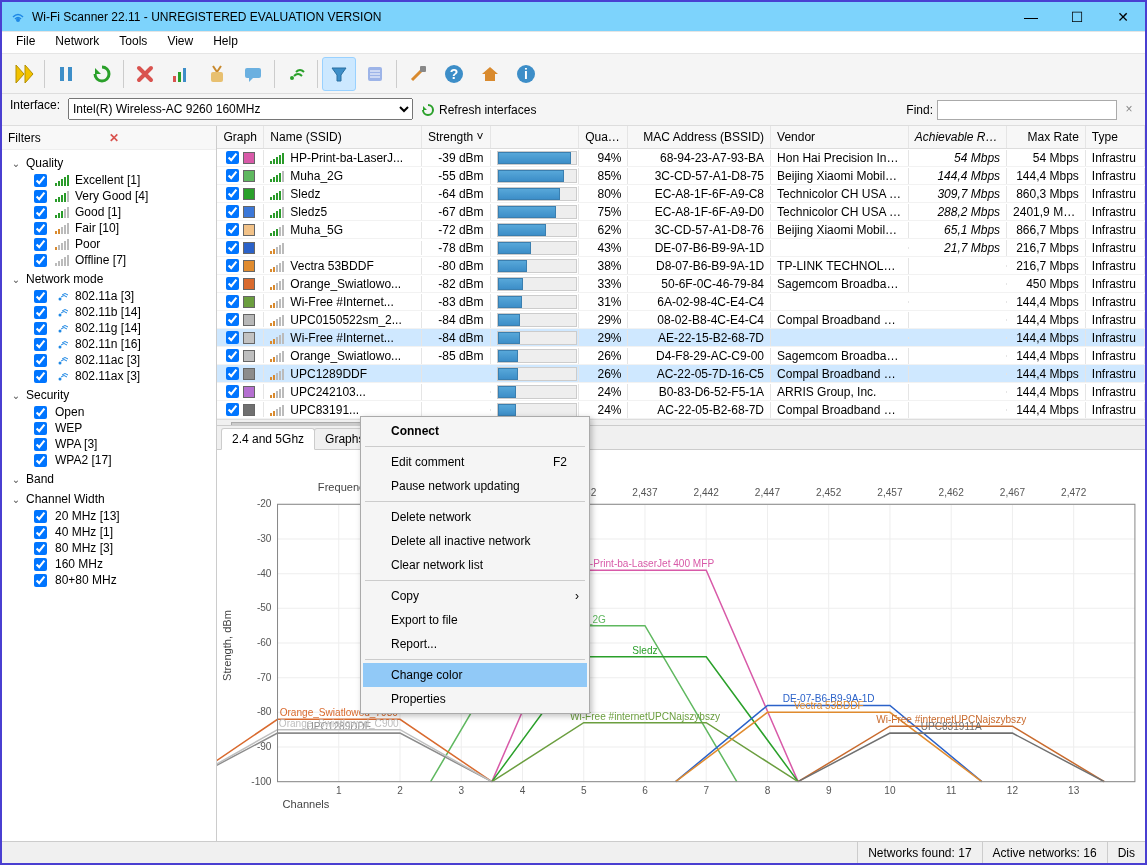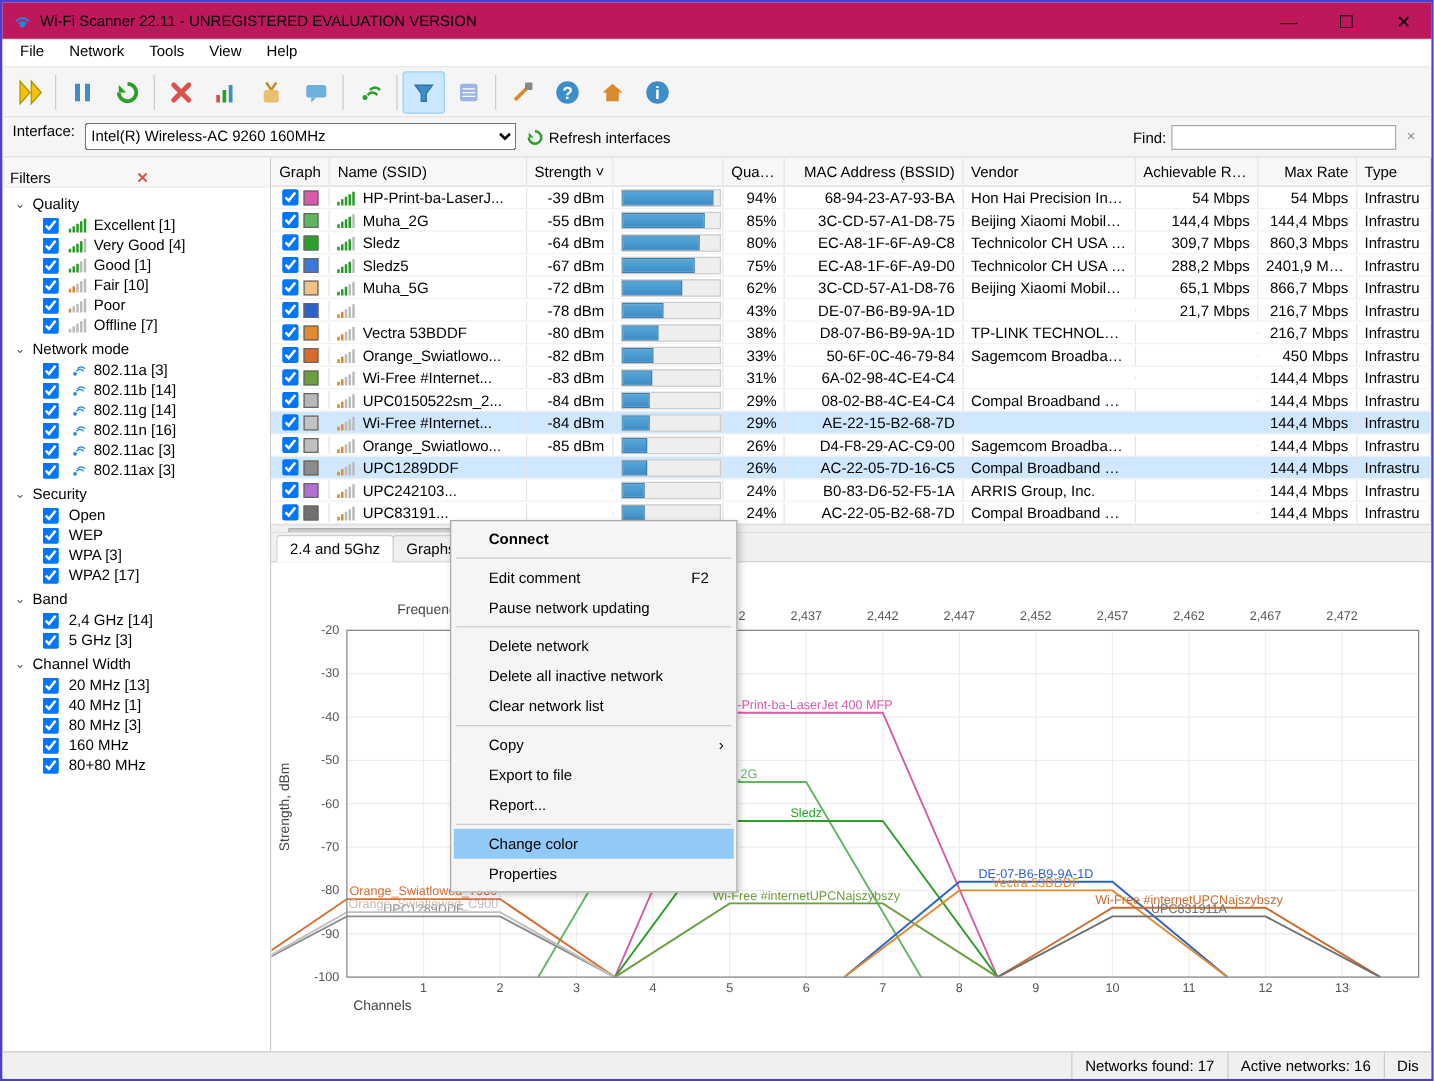--- a/index.html
+++ b/index.html
@@ -1,18 +1,18 @@
 <!DOCTYPE html>
 <html><head>
 <meta charset="utf-8">
 <style>
 * { box-sizing: border-box; margin: 0; padding: 0; font-family: "Segoe UI", Tahoma, sans-serif; }
 body { background: #fff; font-size: 12px; color: #000; overflow: hidden; }
 .window { border: 2px solid #4a3fd1; width: 1147px; height: 865px; display: flex; flex-direction: column; background: #f0f0f0; }
-.titlebar { background: #be185d; height: 30px; display: flex; align-items: center; padding: 0 8px; border-bottom: 1px solid #e5e5e5; }
+.titlebar { background: #7dd3fc; height: 30px; display: flex; align-items: center; padding: 0 8px; border-bottom: 1px solid #e5e5e5; }
 .titlebar-icon { width: 16px; height: 16px; margin-right: 6px; }
 .titlebar-title { flex: 1; font-size: 12px; }
 .titlebar-btns { display: flex; gap: 18px; }
 .titlebar-btn { width: 28px; height: 20px; display: flex; align-items: center; justify-content: center; cursor: pointer; font-size: 14px; }
 .menubar { background: #fff; height: 22px; display: flex; align-items: flex-start; padding: 0 4px; border-bottom: 1px solid #e5e5e5; }
 .menubar-item { padding: 2px 10px; cursor: pointer; }
 .toolbar { background: #f5f5f5; height: 40px; display: flex; align-items: center; padding: 2px 4px; gap: 2px; border-bottom: 1px solid #ddd; }
 .tool-btn { width: 34px; height: 34px; border: 1px solid transparent; border-radius: 3px; display: flex; align-items: center; justify-content: center; cursor: pointer; }
 .tool-btn.active { background: #cce8ff; border-color: #99d1ff; }
 .tool-sep { width: 1px; height: 28px; background: #ccc; margin: 0 2px; }
@@ -20,21 +20,21 @@
 .interface-row select { width: 345px; height: 22px; font-size: 12px; }
 .refresh-link { color: #000; cursor: pointer; display: flex; align-items: center; gap: 4px; }
 .find-box { margin-left: auto; display: flex; align-items: center; gap: 4px; }
 .find-box input { width: 180px; height: 20px; border: 1px solid #aaa; padding: 0 4px; }
 .find-clear { width: 16px; height: 16px; cursor: pointer; color: #888; text-align: center; }
 .tabbar { background: #f0f0f0; height: 24px; display: flex; align-items: flex-end; padding: 0 4px; border-bottom: 1px solid #ccc; }
 .tab { padding: 3px 10px; border: 1px solid #ccc; border-bottom: none; background: #f0f0f0; cursor: pointer; font-size: 12px; margin-right: -1px; border-radius: 3px 3px 0 0; }
 .tab.active { background: #fff; border-bottom: 1px solid #fff; position: relative; top: 1px; }
 .main-area { flex: 1; display: flex; overflow: hidden; }
 .filters-panel { width: 215px; background: #fff; border-right: 1px solid #ccc; display: flex; flex-direction: column; overflow: hidden; }
-.filters-header { height: 24px; display: flex; align-items: flex-end; padding: 0 6px; border-bottom: 1px solid #eee; background: #f8f8f8; }
+.filters-header { height: 24px; display: flex; align-items: center; padding: 0 6px; border-bottom: 1px solid #eee; background: #f8f8f8; }
 .filters-header span { flex: 1; font-size: 12px; }
 .filters-close { color: #d9534f; cursor: pointer; font-weight: bold; }
 .filters-tree { flex: 1; overflow-y: auto; padding: 4px; }
 .tree-group { margin-bottom: 2px; }
 .tree-group-header { display: flex; align-items: center; padding: 2px 4px; cursor: pointer; }
 .tree-toggle { width: 12px; text-align: center; font-size: 10px; color: #555; }
 .tree-group-label { margin-left: 4px; }
 .tree-items { padding-left: 28px; }
 .tree-item { display: flex; align-items: center; padding: 1px 0; gap: 4px; }
 .tree-item input[type=checkbox] { margin-right: 4px; }
@@ -54,21 +54,21 @@
 .nt-row { display: flex; border-bottom: 1px solid #f2f2f2; height: 18px; align-items: center; }
 .nt-row.sel { background: #cfe8ff; }
 .nt-row .nt-col { padding: 1px 6px; }
 .c-graph { width: 48px; display: flex; align-items: center; gap: 4px; justify-content: center; }
 .c-name { width: 160px; display: flex; align-items: center; gap: 4px; }
 .c-strength { width: 70px; text-align: right; }
 .c-qbar { width: 90px; }
 .c-quality { width: 50px; text-align: right; }
 .c-mac { width: 145px; text-align: right; }
 .c-vendor { width: 140px; }
-.c-rate { width: 100px; text-align: right; }
+.c-rate { width: 100px; text-align: right; font-style: italic; }
 .c-maxrate { width: 80px; text-align: right; }
 .c-type { width: 60px; }
 .color-swatch { width: 12px; height: 12px; border: 1px solid #666; }
 .qbar { height: 12px; background: linear-gradient(#57a7d9,#3d8ec8); border: 1px solid #3a7fb0; }
 .qbar-wrap { width: 80px; background: #eee; border: 1px solid #ccc; height: 14px; }
 .hscroll { height: 16px; background: #f0f0f0; border-top: 1px solid #ddd; }
 .bottom-tabs { height: 24px; display: flex; align-items: flex-end; padding: 0 4px; background: #f0f0f0; border-bottom: 1px solid #ccc; }
 .chart-area { flex: 1; background: #fff; position: relative; overflow: hidden; }
 .chart-svg { width: 100%; height: 100%; }
 .axis-label { font-size: 11px; fill: #444; }
@@ -399,30 +399,20 @@
               <div class="tree-item">
                 <input type="checkbox" checked="" style="">
                 <span>WPA2 [17]</span>
               </div>
             </div>
           </div>
           <div class="tree-group">
             <div class="tree-group-header">
               <span class="tree-toggle">⌄</span>
               <span class="tree-group-label">Band</span>
-            </div>
-            <div class="tree-items">
-              <div class="tree-item">
-                <input type="checkbox" checked="" style="">
-                <span>2,4 GHz [14]</span>
-              </div>
-              <div class="tree-item">
-                <input type="checkbox" checked="" style="">
-                <span>5 GHz [3]</span>
-              </div>
             </div>
           </div>
           <div class="tree-group">
             <div class="tree-group-header">
               <span class="tree-toggle">⌄</span>
               <span class="tree-group-label">Channel Width</span>
             </div>
             <div class="tree-items">
               <div class="tree-item">
                 <input type="checkbox" checked="" style="">

